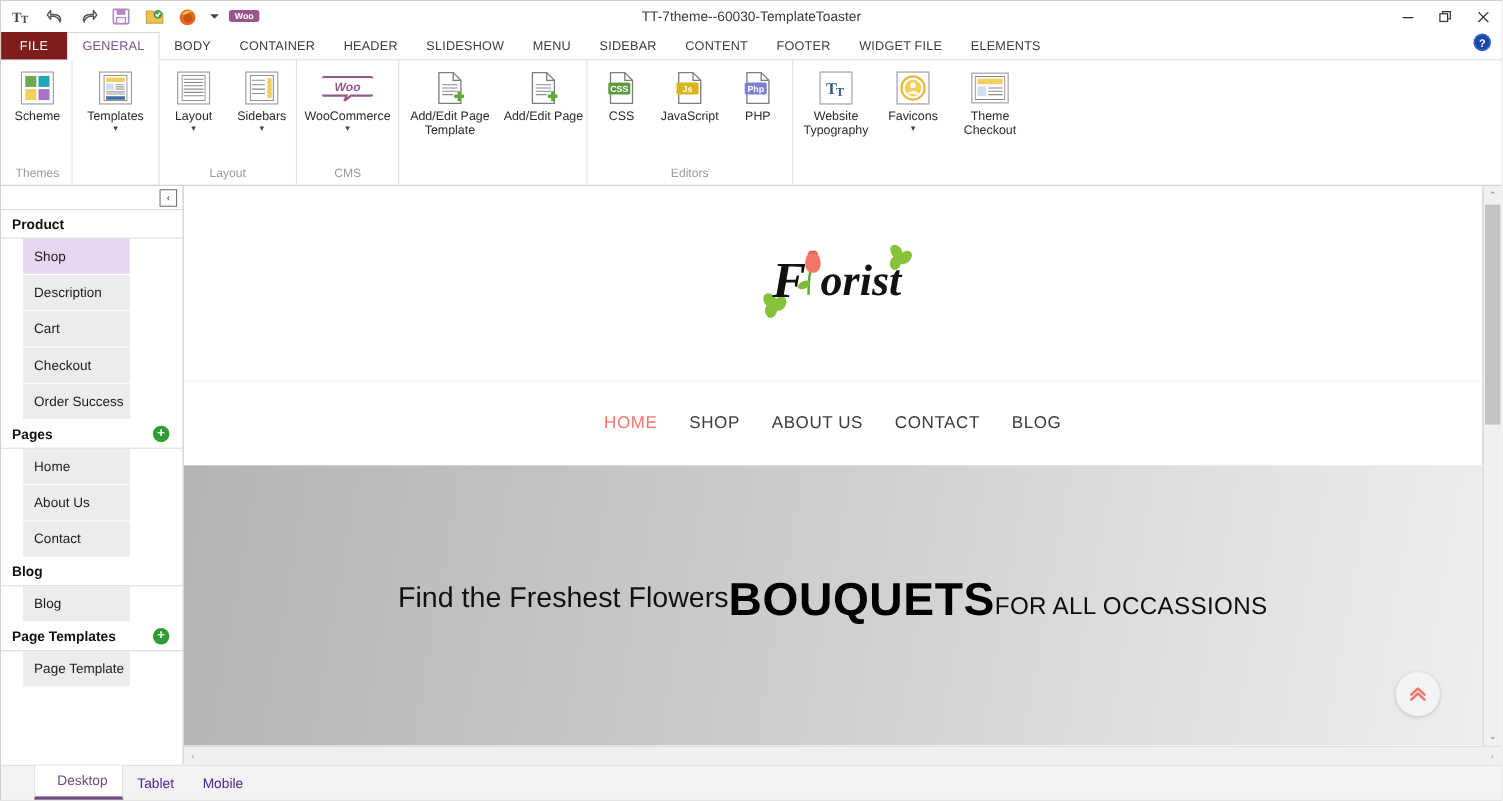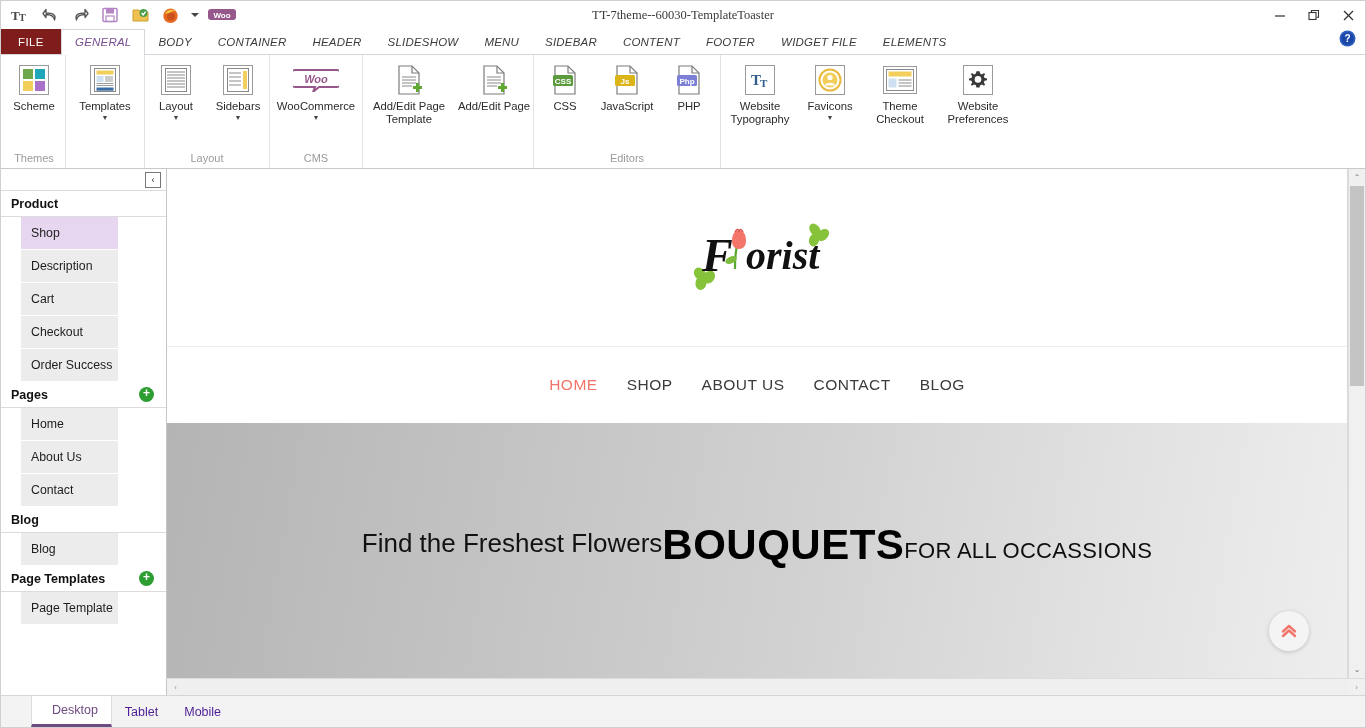--- a/index.html
+++ b/index.html
@@ -15,40 +15,40 @@
   
   .titlebar {
     height: 28px; flex: 0 0 28px; background: #ffffff;
     display: flex; align-items: center; position: relative;
   }
   .qat { display: flex; align-items: center; gap: 9px; padding-left: 9px; }
   .qat-btn { width: 21px; height: 21px; display: flex; align-items: center; justify-content: center;
              cursor: pointer; }
   .title-text {
     position: absolute; left: 0; right: 0; text-align: center;
-    font-size: 12.5px; color: #3a3a3a; pointer-events: none; font-family: Liberation Serif, serif;
+    font-size: 12.5px; color: #3a3a3a; pointer-events: none;
   }
   .winbtns { position: absolute; right: 0; top: 0; height: 28px; display: flex; align-items: center; }
   .winbtn { width: 34px; height: 28px; display: flex; align-items: center; justify-content: center;
             cursor: pointer; color: #333; }
   .helpbtn { position: absolute; right: 9px; top: 29px; width: 17px; height: 17px; cursor: pointer; z-index: 20; }
 
   
   .ribbon-tabs {
     height: 26px; flex: 0 0 26px; display: flex; align-items: stretch;
     background: #ffffff; border-bottom: 1px solid #d8d5dd;
   }
   .tab-file {
     width: 60px; background: #7f1d1d; color: #fff; display: flex;
     align-items: center; justify-content: center; font-size: 11.5px;
     letter-spacing: .4px; cursor: pointer;
   }
   .tab {
     padding: 0 13px; display: flex; align-items: center; font-size: 11.5px;
-    color: #3c3c3c; cursor: pointer; letter-spacing: .2px; white-space: nowrap; font-style: italic;
+    color: #3c3c3c; cursor: pointer; letter-spacing: .2px; white-space: nowrap;
   }
   .tab.active {
     color: #7a4f91; background: #fff;
     border-left: 1px solid #d8d5dd; border-right: 1px solid #d8d5dd;
     border-top: 1px solid #d8d5dd; margin-bottom: -1px; padding-bottom: 1px;
   }
 
   
   .ribbon {
     height: 114px; flex: 0 0 114px; background: #fff;
@@ -470,31 +470,20 @@
                 <rect x="2.5" y="2.5" width="23" height="5" fill="#f2cf5b"></rect>
                 <rect x="2.5" y="9.5" width="8" height="9" fill="#cfe0f0"></rect>
                 <line x1="12.5" y1="11" x2="25.5" y2="11" stroke="#8a8a8a"></line>
                 <line x1="12.5" y1="14" x2="25.5" y2="14" stroke="#8a8a8a"></line>
                 <line x1="12.5" y1="17" x2="25.5" y2="17" stroke="#8a8a8a"></line>
               </svg>
             </div>
           </div>
           <div class="ritem-lbl">Theme Checkout</div>
         </div>
-        <div class="ritem wide">
-          <div class="ritem-ico">
-            <div class="icobox">
-              <svg width="22" height="22" viewBox="0 0 22 22">
-                <path d="M11 2.2 L12.6 2.2 L13.1 4.6 L15 5.4 L17 4.1 L18.1 5.2 L16.8 7.2 L17.6 9.1 L20 9.6 L20 11.2 L17.6 11.7 L16.8 13.6 L18.1 15.6 L17 16.7 L15 15.4 L13.1 16.2 L12.6 18.6 L11 18.6 L9.4 18.6 L8.9 16.2 L7 15.4 L5 16.7 L3.9 15.6 L5.2 13.6 L4.4 11.7 L2 11.2 L2 9.6 L4.4 9.1 L5.2 7.2 L3.9 5.2 L5 4.1 L7 5.4 L8.9 4.6 L9.4 2.2 Z" fill="#3a3a3a"></path>
-                <circle cx="11" cy="10.4" r="3.3" fill="#fff"></circle>
-              </svg>
-            </div>
-          </div>
-          <div class="ritem-lbl">Website Preferences</div>
-        </div>
       </div>
       <div class="rgroup-label"></div>
     </div>
 
     <div style="flex:1"></div>
   </div>
 
   <div class="main">
 
     <div class="sidebar">

